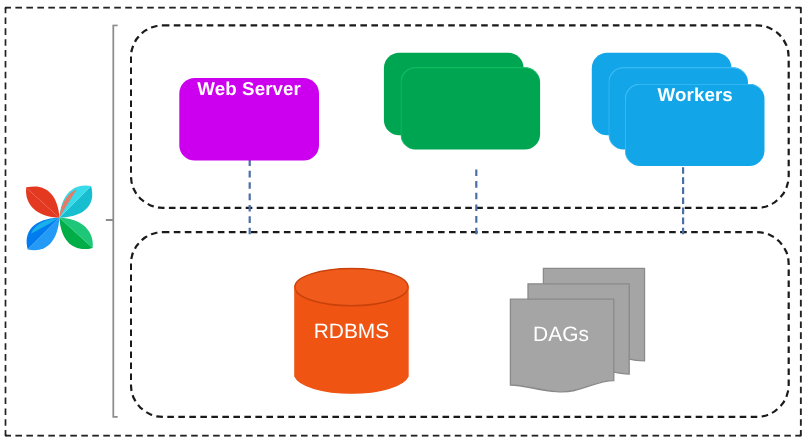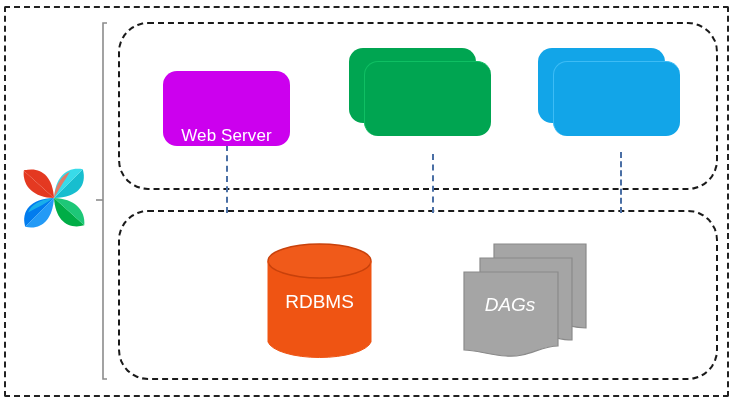--- a/index.html
+++ b/index.html
@@ -70,22 +70,23 @@
     position: absolute;
     width: 0;
     border-left: 2px dashed #4a6fa5;
   }
   
   .card {
     position: absolute;
     border-radius: 14px;
     box-sizing: border-box;
     display: flex;
-    align-items: flex-end;
+    align-items: flex-start;
     justify-content: center;
+    font-weight: bold;
   }
   .card-label {
     color: #ffffff;
     font-size: 17px;
     font-family: "Liberation Sans", sans-serif;
     letter-spacing: 0.1px;
     white-space: nowrap;
   }
   .card.shadow-layer {
     border-radius: 14px;
@@ -108,21 +109,20 @@
     position: absolute;
   }
   .docs-label {
     position: absolute;
     width: 100%;
     text-align: center;
     color: #ffffff;
     font-size: 19px;
     font-family: "Liberation Sans", sans-serif;
     white-space: nowrap;
-    font-style: italic;
   }
 </style>
 </head>
 <body>
 
 <div id="canvas">
 
   <div class="page-border"></div>
 
   <div class="logo">
@@ -163,20 +163,23 @@
 
   <div class="card" style="left:163px; top:71px; width:127px; height:75px; background:#CC00EE;">
     <span class="card-label">Web Server</span>
   </div>
 
   <div class="card shadow-layer" style="left:349px; top:48px; width:127px; height:75px; background:#00A551;"></div>
   <div class="card shadow-layer" style="left:364px; top:61px; width:127px; height:75px; background:#00A551; border-top:1px solid #0FBF63; border-left:1px solid #0FBF63;"></div>
 
   <div class="card shadow-layer" style="left:538px; top:48px; width:127px; height:75px; background:#12A5E8;"></div>
   <div class="card shadow-layer" style="left:553px; top:61px; width:127px; height:75px; background:#12A5E8; border-top:1px solid #3DBCF5; border-left:1px solid #3DBCF5;"></div>
+  <div class="card" style="left:568px; top:76px; width:127px; height:75px; background:#12A5E8; border-top:1px solid #3DBCF5; border-left:1px solid #3DBCF5;">
+    <span class="card-label">Workers</span>
+  </div>
 
   <div class="cylinder" style="left:267px; top:243px; width:105px; height:117px;">
     <svg width="105" height="117" viewBox="0 0 105 117">
       <path d="M1 18 L1 99 A52 18 0 0 0 104 99 L104 18 Z" fill="#EF5413"></path>
       <ellipse cx="52.5" cy="18" rx="51.5" ry="17" fill="#F05A1A" stroke="#C8410B" stroke-width="1.4"></ellipse>
       <path d="M1 18 L1 99 A52 18 0 0 0 104 99 L104 18" fill="none" stroke="#EF5413" stroke-width="1"></path>
     </svg>
     <div class="cyl-label" style="top:48px;">RDBMS</div>
   </div>
 

